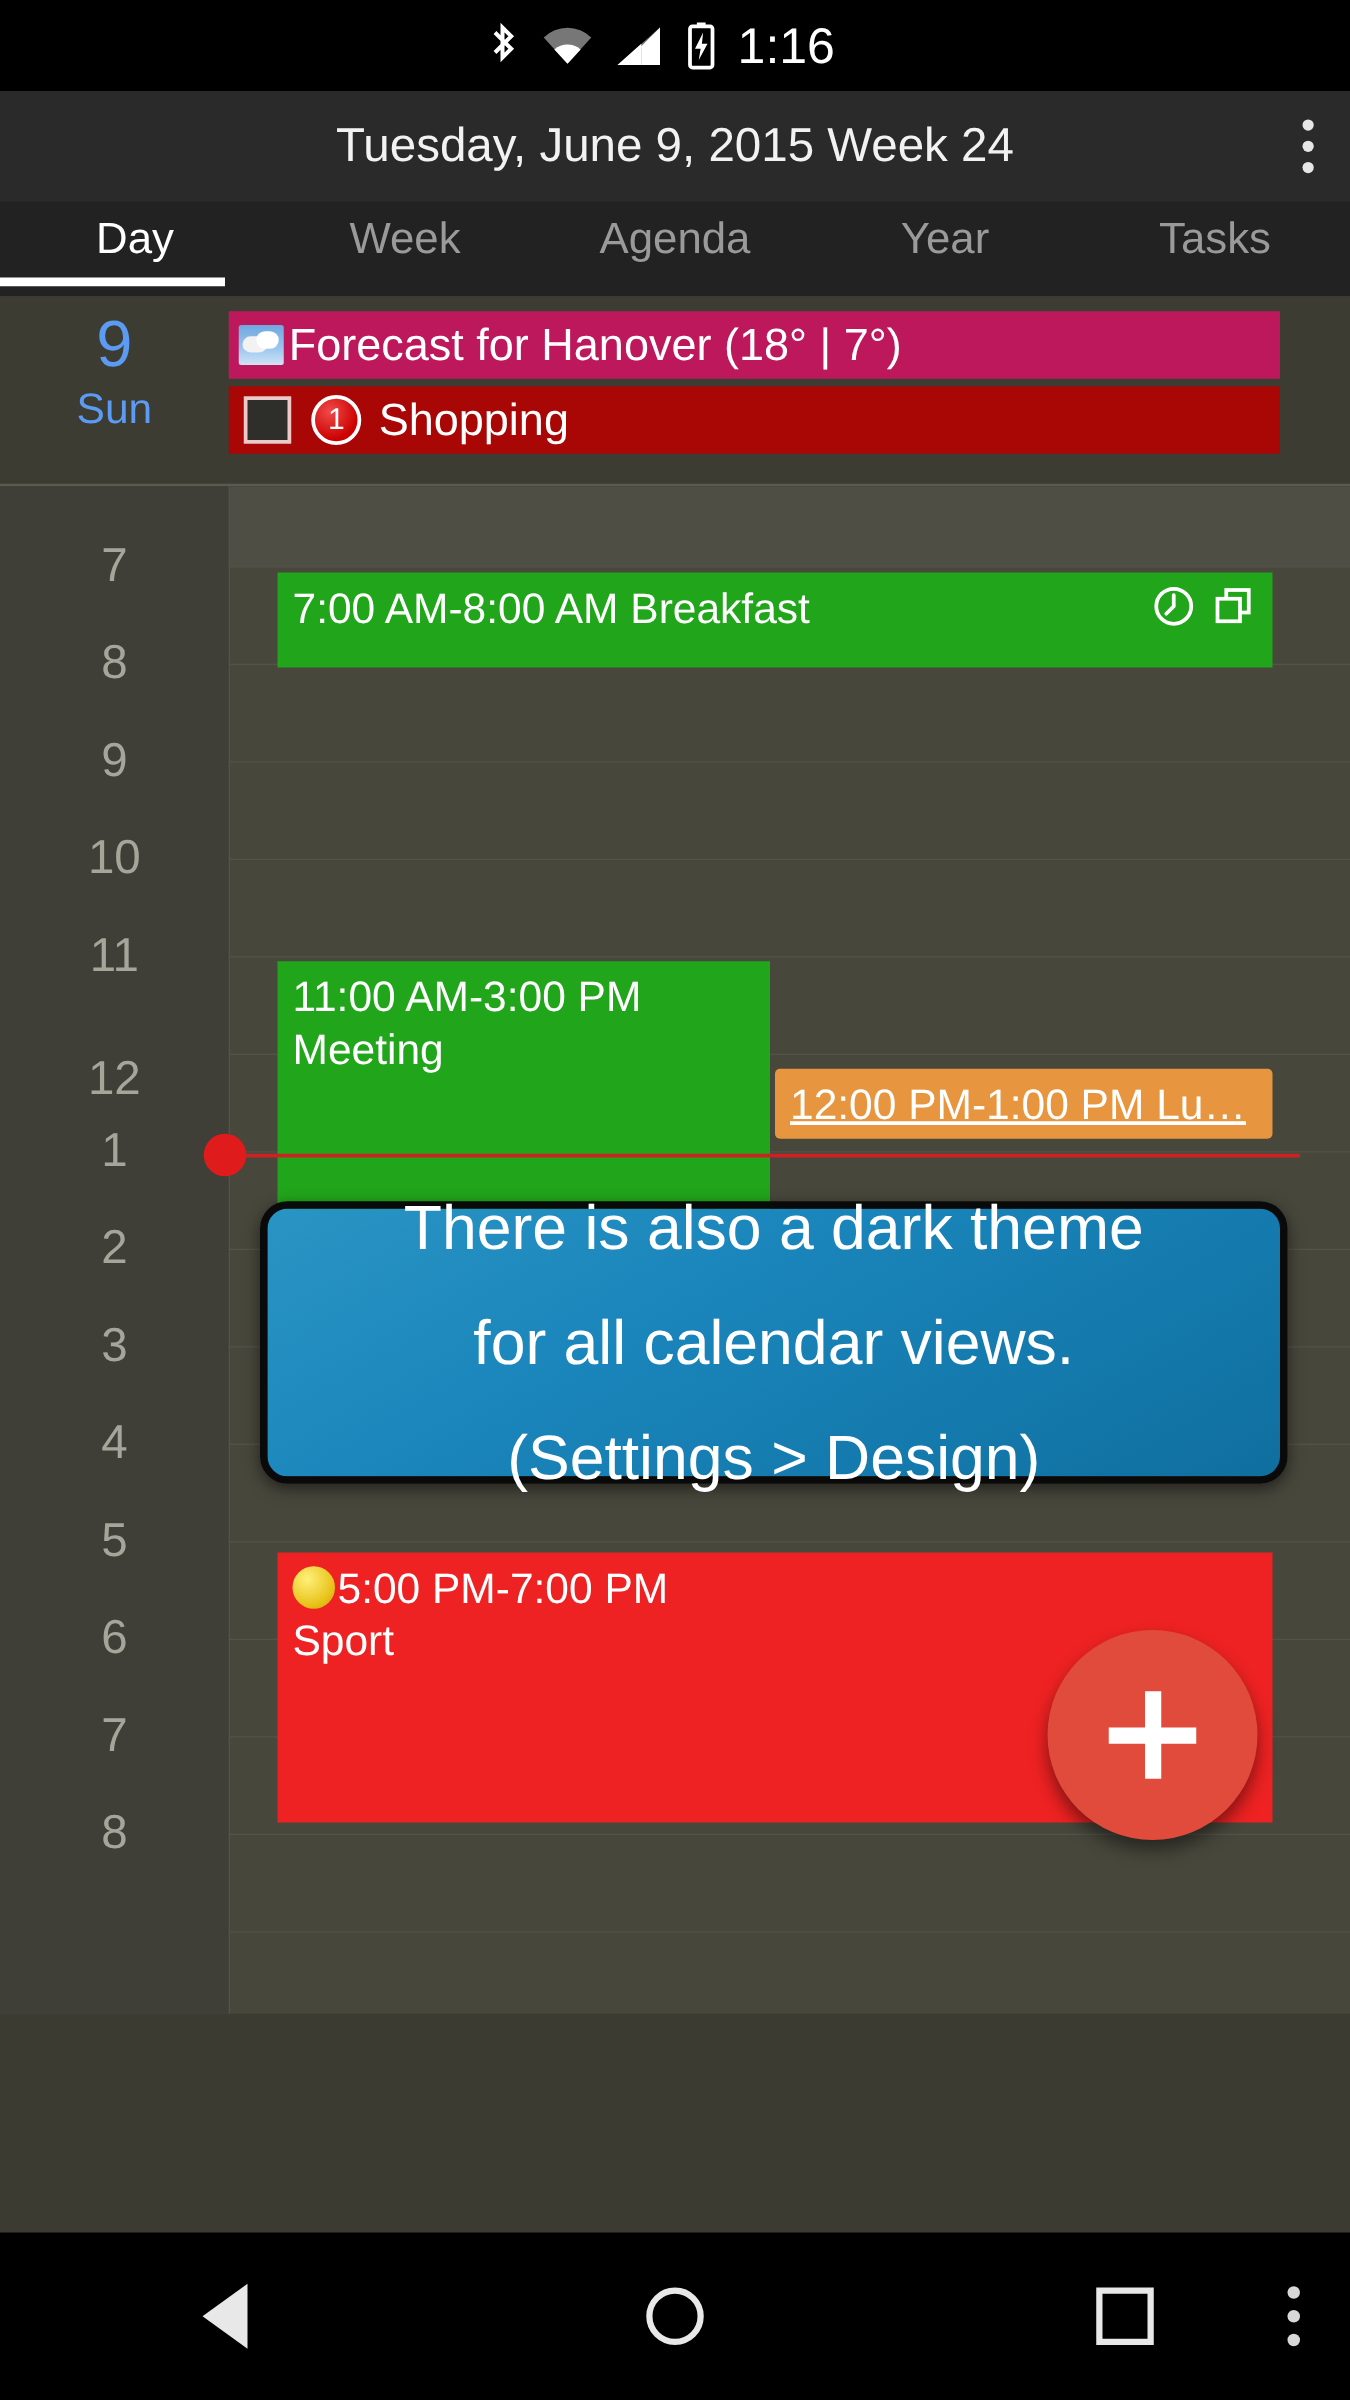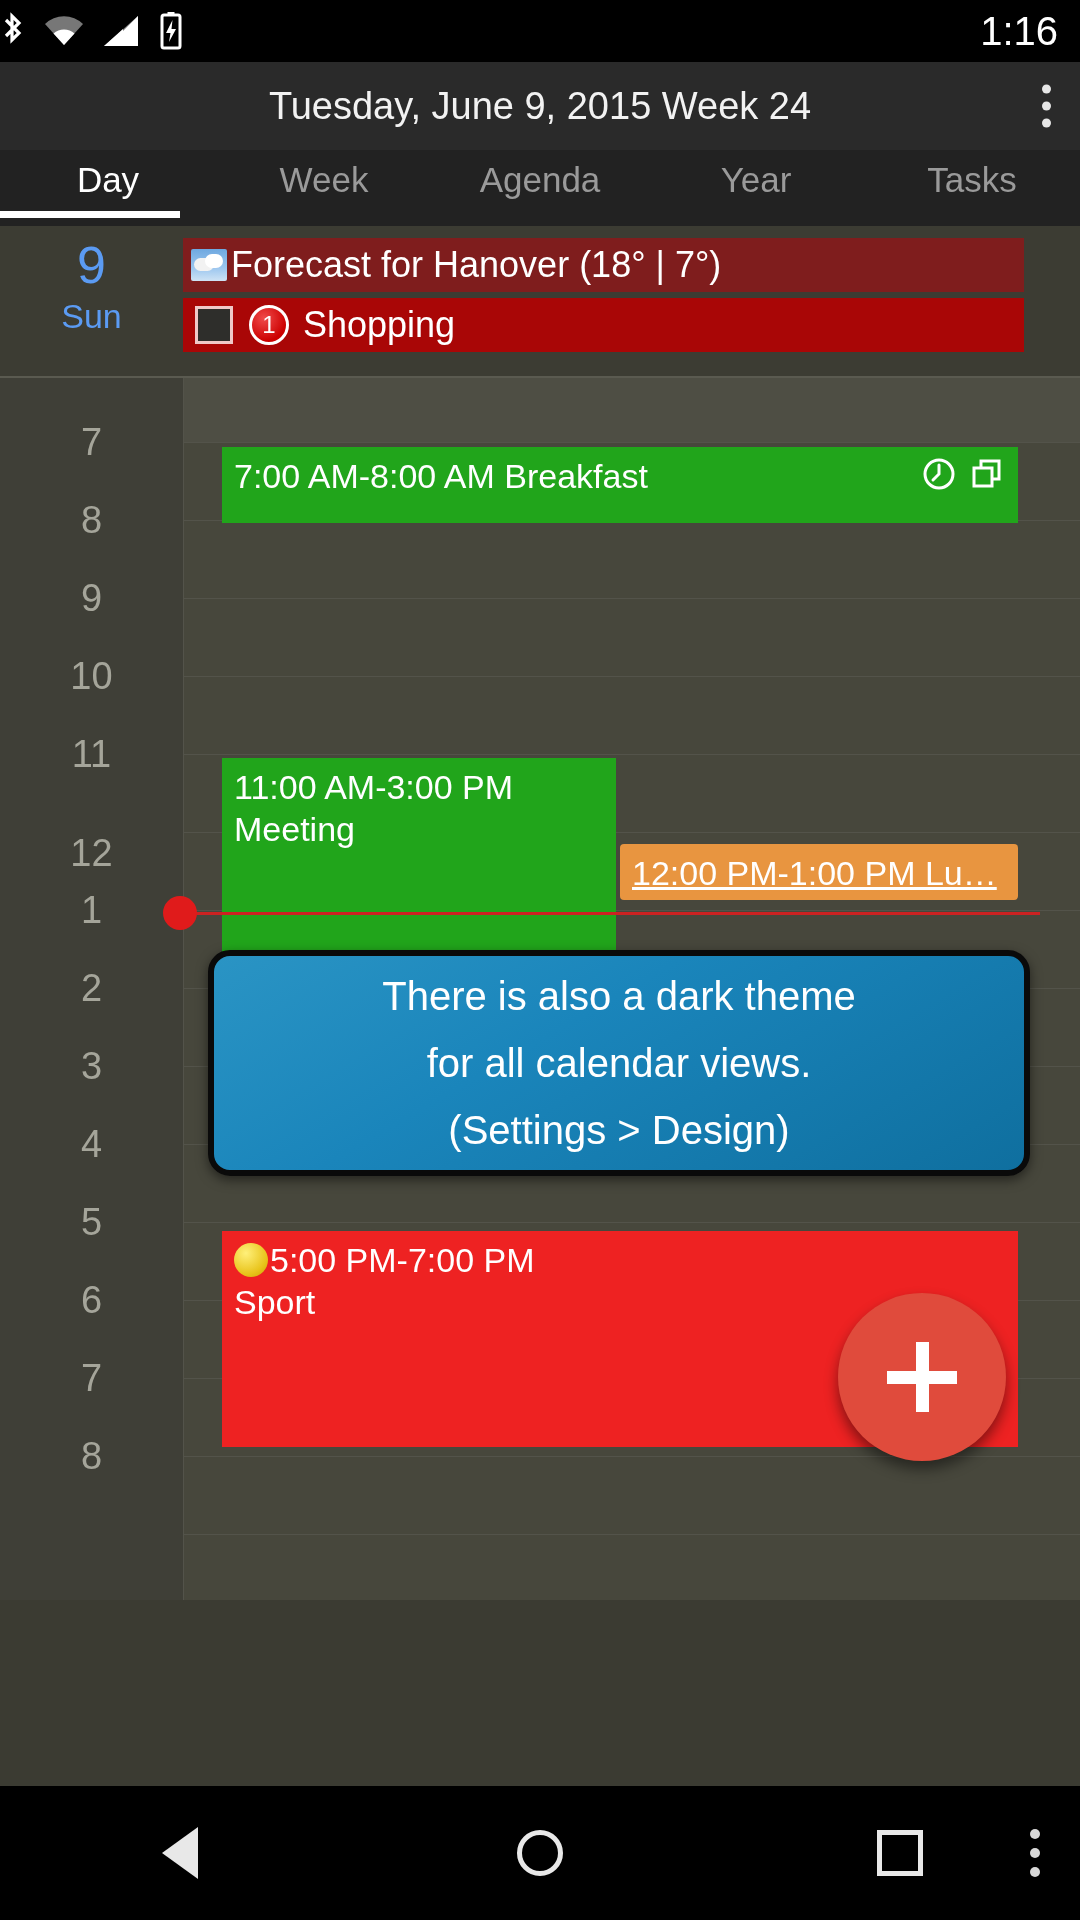--- a/index.html
+++ b/index.html
@@ -18,25 +18,25 @@
     position: absolute;
     inset: 0;
     width: 1080px;
     height: 1920px;
     background: #3b3b32;
     overflow: hidden;
   }
 
   
   .statusbar {
-    height: 62px;
+    height: 73px;
     background: #000000;
     display: flex;
     align-items: center;
-    justify-content: space-between;
+    justify-content: center;
     padding-right: 22px;
     box-sizing: border-box;
   }
   .status-icons {
     display: flex;
     align-items: center;
     gap: 16px;
   }
   .sb-ico {
     display: block;
@@ -150,21 +150,21 @@
     align-items: center;
     color: #ffffff;
     font-size: 36px;
     padding: 0 8px;
     box-sizing: border-box;
     margin-bottom: 6px;
     overflow: hidden;
     white-space: nowrap;
   }
   .allday-evt.forecast {
-    background: #7f1d1d;
+    background: #be185d;
   }
   .allday-evt.task {
     background: #a90606;
   }
   .weather-ico {
     width: 36px;
     height: 32px;
     flex: none;
     margin-right: 4px;
     border-radius: 2px;
@@ -313,28 +313,29 @@
   }
 
   
   .tooltip {
     position: absolute;
     border-radius: 22px;
     background: linear-gradient(150deg, #2a94c4 0%, #1a85bb 40%, #0f6f9f 100%);
     border: 6px solid #0a0a0a;
     box-sizing: border-box;
     color: #ffffff;
-    font-size: 40px;
+    font-size: 50px;
     line-height: 67px;
     text-align: right;
     display: flex;
     flex-direction: column;
     align-items: center;
     justify-content: center;
     box-shadow: 0 4px 12px rgba(0,0,0,0.5);
+    gap: 25px;
   }
 
   
   .fab {
     position: absolute;
     width: 168px;
     height: 168px;
     border-radius: 50%;
     background: #e04b3c;
     box-shadow: 0 8px 14px rgba(0,0,0,0.45);

